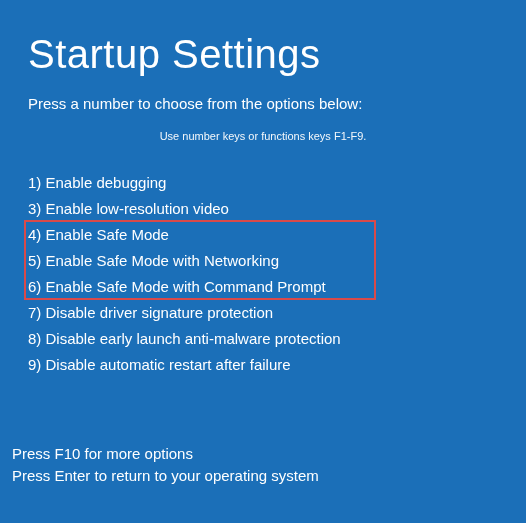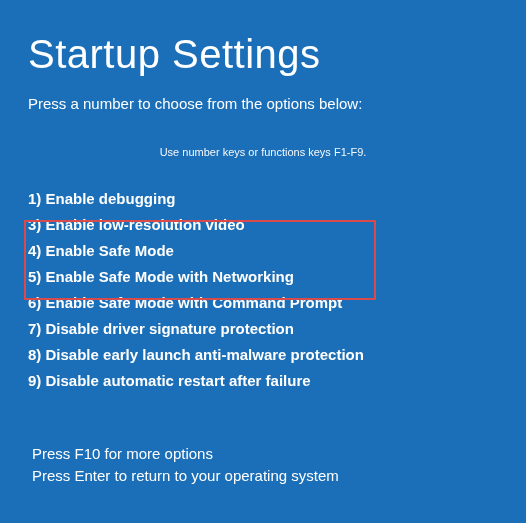--- a/index.html
+++ b/index.html
@@ -18,47 +18,47 @@
     }
     .title {
       font-size: 40px;
       font-weight: 300;
       margin-bottom: 18px;
       letter-spacing: 0.5px;
     }
     .subtitle {
       font-size: 15px;
       font-weight: 300;
-      margin-bottom: 34px;
+      margin-bottom: 18px;
     }
     .hint {
       font-size: 11px;
       font-weight: 300;
       margin-bottom: 28px;
       opacity: 0.95;
       text-align: center;
     }
     .options {
       margin-bottom: 30px;
     }
     .option {
       font-size: 15px;
-      font-weight: 700;
+      font-weight: 400;
       line-height: 24px;
       padding: 1px 0;
     }
     .highlight-box {
       position: absolute;
       border: 2px solid #d94a4a;
       pointer-events: none;
     }
     .footer {
       position: absolute;
       bottom: 36px;
-      left: 32px;
+      left: 12px;
     }
     .footer-line {
       font-size: 15px;
       font-weight: 300;
       line-height: 22px;
     }
   </style>
 </head>
 <body>
 

